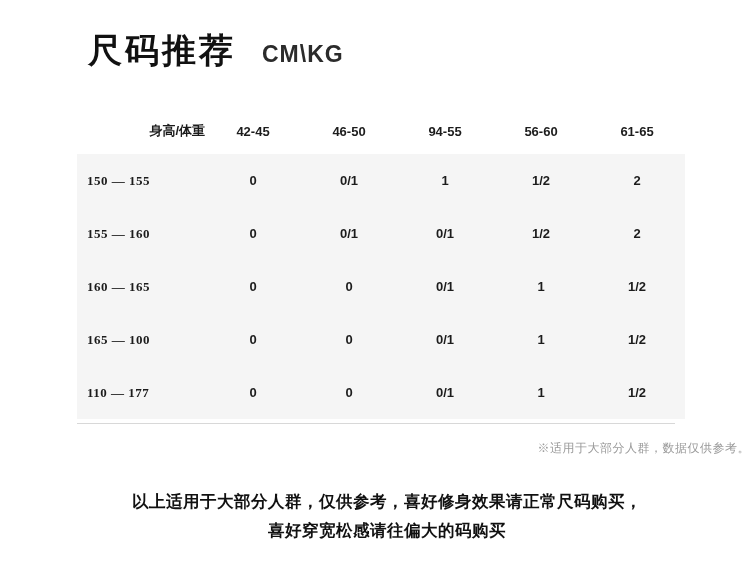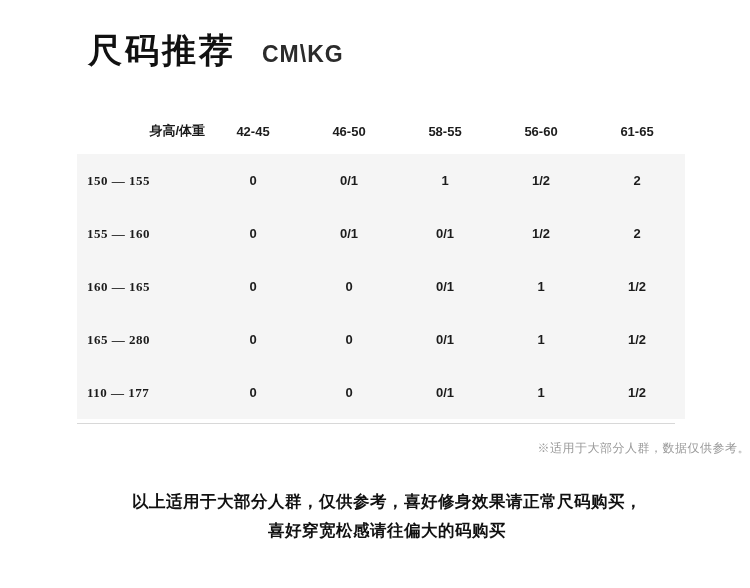--- a/index.html
+++ b/index.html
@@ -145,21 +145,21 @@
   <div class="rule rule-top"></div>
   <div class="rule rule-bottom"></div>
 
   <div class="table-wrap">
     <table class="size-table">
       <thead>
         <tr>
           <th class="col-head-first" style="width:118px">身高/体重</th>
           <th style="width:96px">42-45</th>
           <th style="width:96px">46-50</th>
-          <th style="width:96px">58-55</th>
+          <th style="width:96px">94-55</th>
           <th style="width:96px">56-60</th>
           <th style="width:96px">61-65</th>
         </tr>
       </thead>
       <tbody>
         <tr class="data-row shaded">
           <td class="cell-first">150 — 155</td>
           <td>0</td>
           <td>0/1</td>
           <td>1</td>
@@ -176,21 +176,21 @@
         </tr>
         <tr class="data-row shaded">
           <td class="cell-first">160 — 165</td>
           <td>0</td>
           <td>0</td>
           <td>0/1</td>
           <td>1</td>
           <td>1/2</td>
         </tr>
         <tr class="data-row shaded">
-          <td class="cell-first">165 — 280</td>
+          <td class="cell-first">165 — 100</td>
           <td>0</td>
           <td>0</td>
           <td>0/1</td>
           <td>1</td>
           <td>1/2</td>
         </tr>
         <tr class="data-row shaded">
           <td class="cell-first">110 — 177</td>
           <td>0</td>
           <td>0</td>

